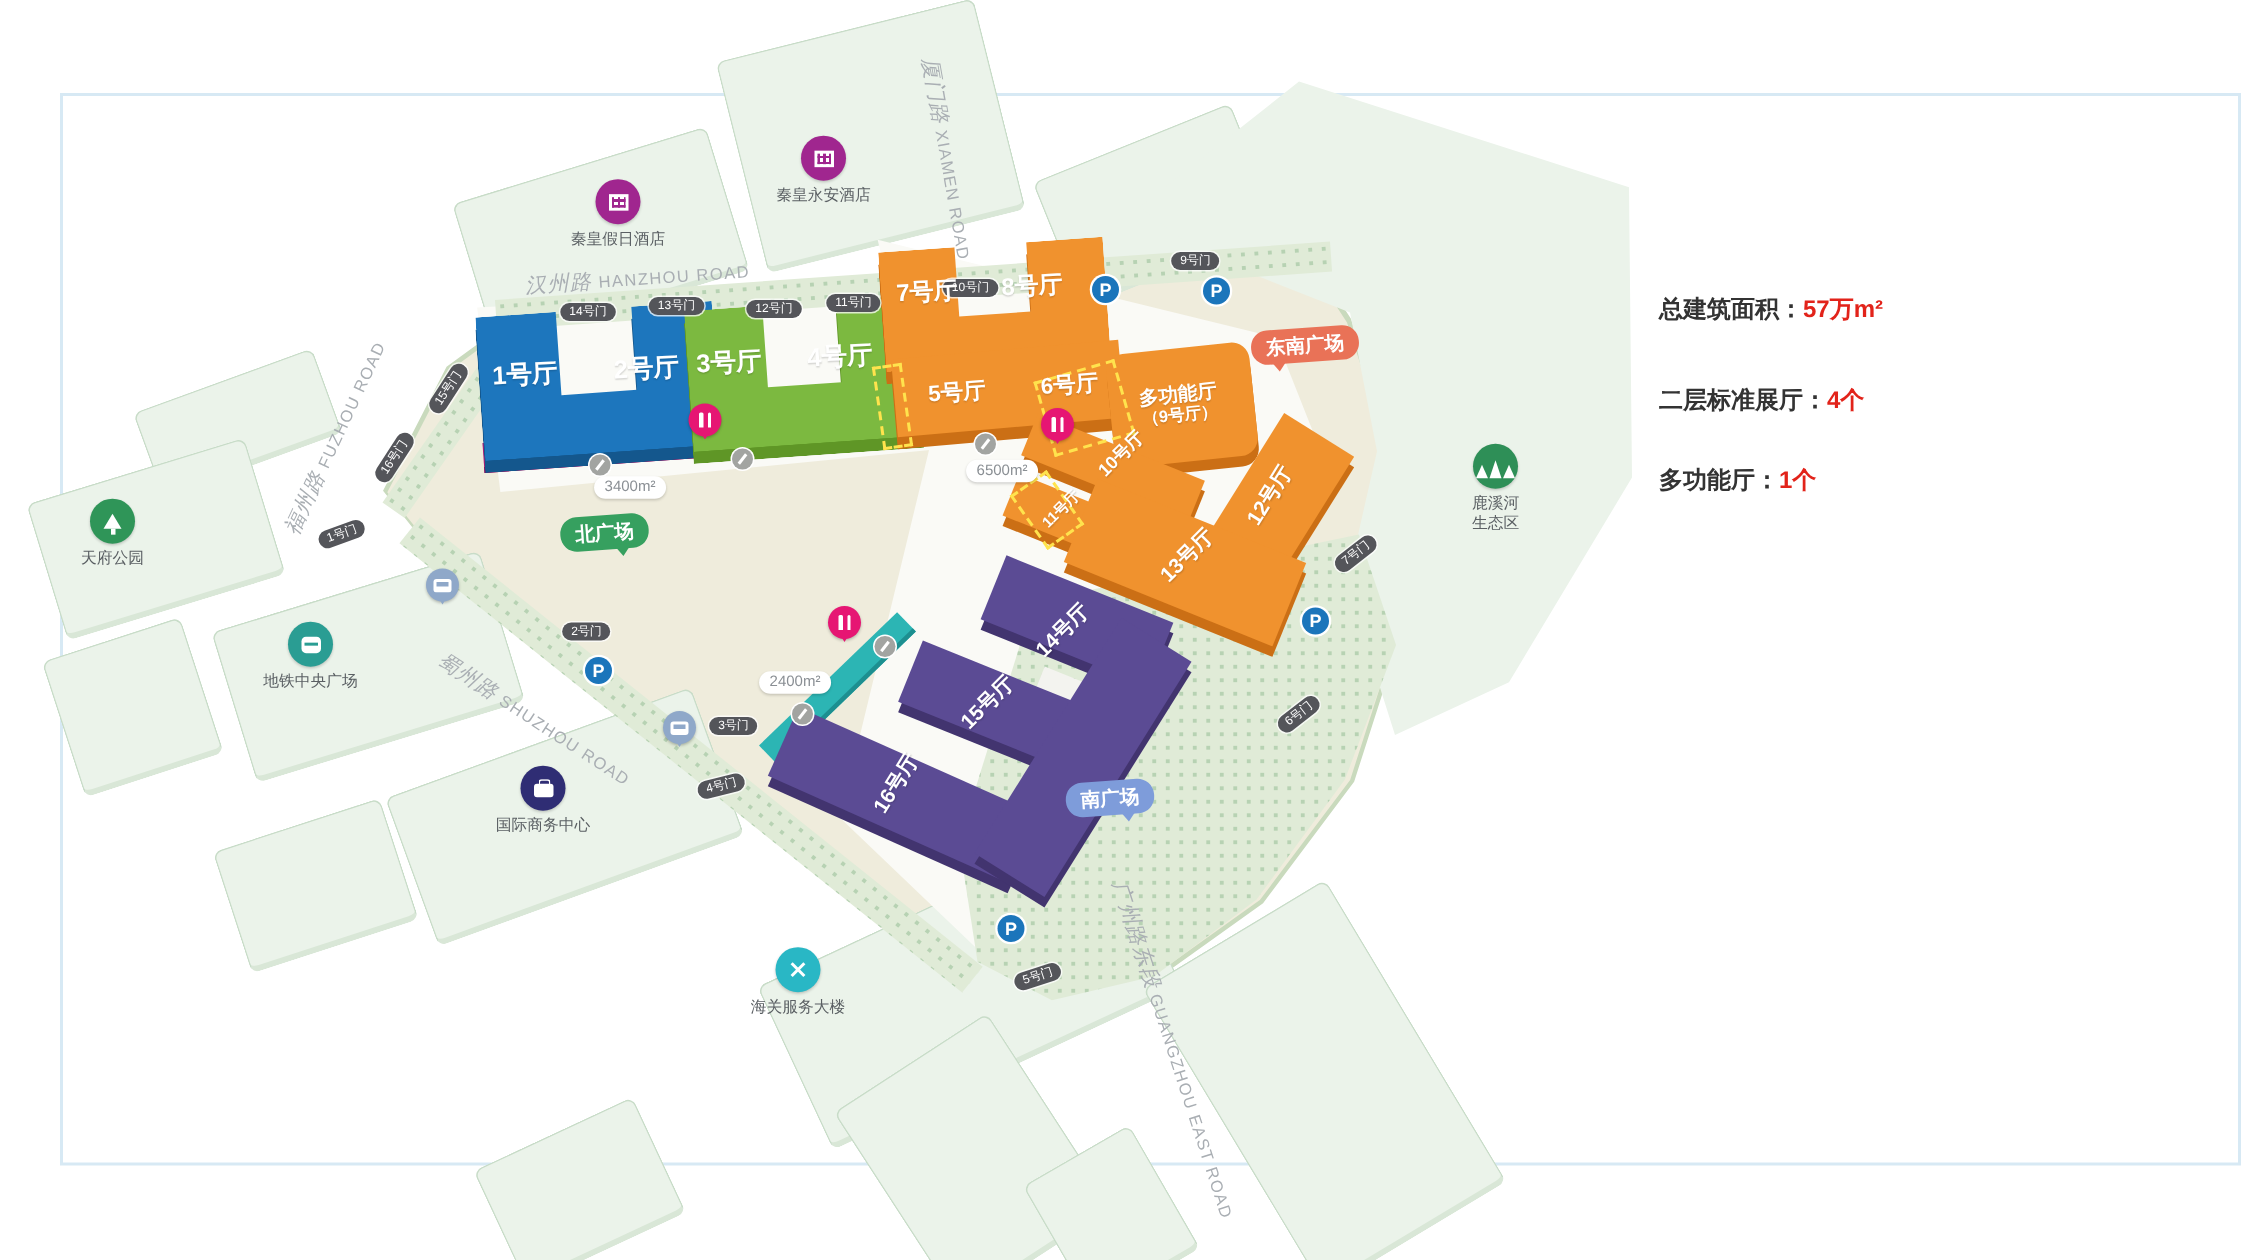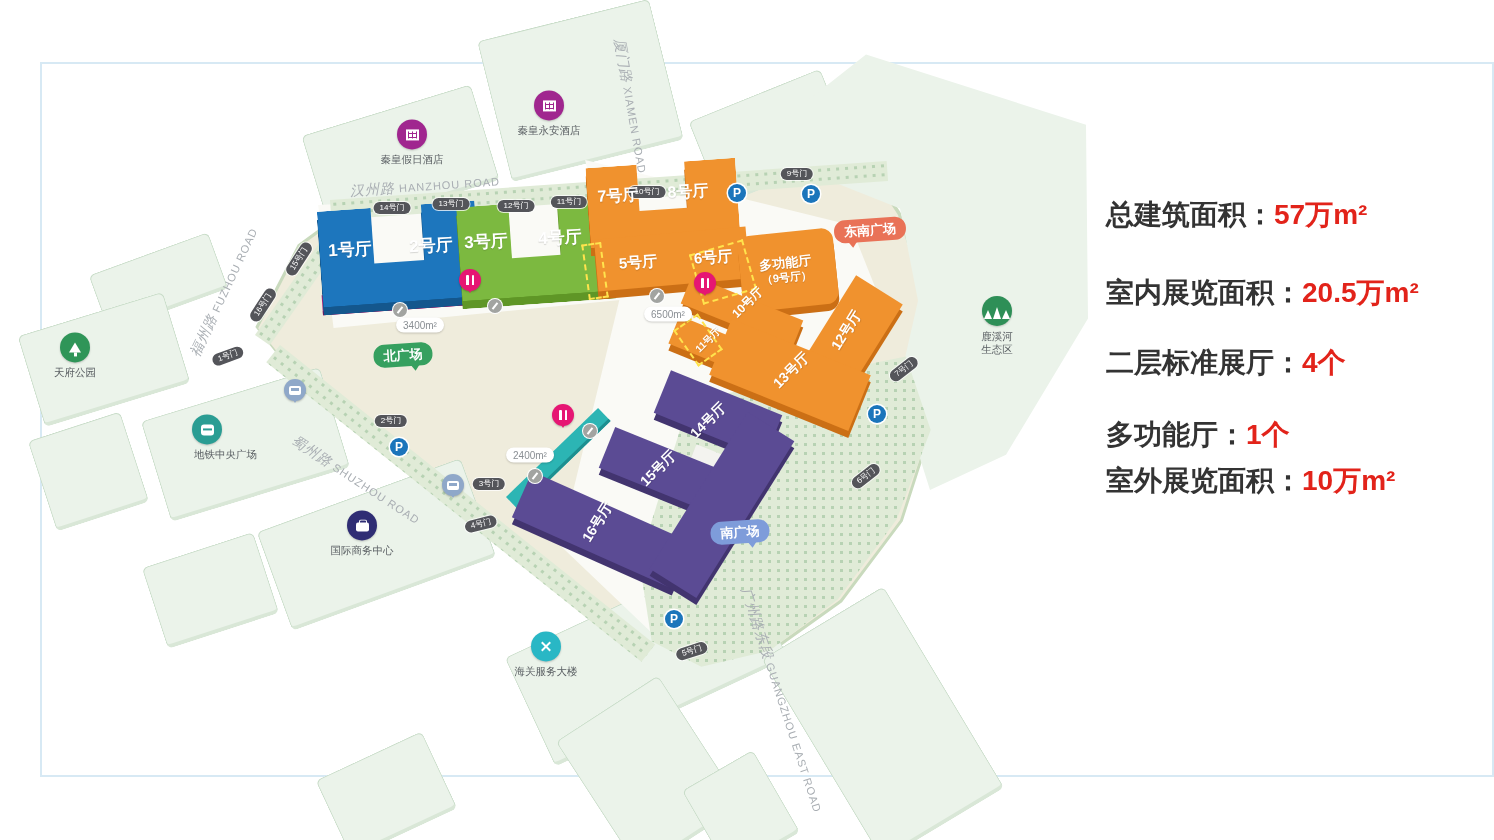--- a/index.html
+++ b/index.html
@@ -70,21 +70,21 @@
   .g-case:before{content:"";position:absolute;left:3.5px;top:-3px;width:6px;height:4px;
                  border:1.5px solid #fff;border-bottom:none;border-radius:2px 2px 0 0;}
   .g-cross{position:relative;width:14px;height:14px;}
   .g-cross:before,.g-cross:after{content:"";position:absolute;left:6px;top:1px;width:2px;height:12px;background:#fff;}
   .g-cross:before{transform:rotate(45deg);} .g-cross:after{transform:rotate(-45deg);}
   .g-trees{display:flex;gap:1px;align-items:flex-end;}
   .g-trees s{display:block;width:0;height:0;border:4px solid transparent;border-bottom:9px solid #fff;}
   .g-trees s.m{border-bottom-width:12px;}
   
   #stats{position:absolute;left:1106px;top:196px;}
-  .srow{font-size:28px;font-weight:bold;white-space:nowrap;}
+  .srow{font-size:16px;font-weight:bold;white-space:nowrap;}
   .srow .sl{color:#333;} .srow .sv{color:#e2231a;}
   .srow:nth-child(1){margin-bottom:40px;} .srow:nth-child(2){margin-bottom:32px;}
   .srow:nth-child(3){margin-bottom:34px;} .srow:nth-child(4){margin-bottom:8px;}
   .srow:nth-child(5){margin-bottom:8px;}  .srow:nth-child(6){margin-bottom:32px;}
   .srow:nth-child(7){margin-bottom:32px;}
 </style>
 </head>
 <body>
 
 <div id="stage">
@@ -221,33 +221,33 @@
           <span class="g-bld"></span>
         </div>
         <div class="t">秦皇永安酒店</div>
       </div>
       <div class="poi" style="left: 75px; top: 356px; position: absolute; transform: translate(-50%, -50%) rotate(0deg);">
         <div class="c" style="background: rgb(47, 149, 88); --c: #2f9558;">
           <span class="g-tree"></span>
         </div>
         <div class="t">天府公园</div>
       </div>
-      <div class="poi" style="left: 207px; top: 438px; position: absolute; transform: translate(-50%, -50%) rotate(0deg); text-align: right;">
+      <div class="poi" style="left: 207px; top: 438px; position: absolute; transform: translate(-50%, -50%) rotate(0deg);">
         <div class="c" style="background: rgb(42, 157, 147); --c: #2a9d93;">
           <span class="g-metro"></span>
         </div>
         <div class="t">地铁中央广场</div>
       </div>
       <div class="poi" style="left: 362px; top: 534px; position: absolute; transform: translate(-50%, -50%) rotate(0deg);">
         <div class="c" style="background: rgb(47, 45, 116); --c: #2f2d74;">
           <span class="g-case"></span>
         </div>
         <div class="t">国际商务中心</div>
       </div>
-      <div class="poi" style="left: 546px; top: 655px; position: absolute; transform: translate(-50%, -50%) rotate(0deg);">
+      <div class="poi" style="left: 532px; top: 655px; position: absolute; transform: translate(-50%, -50%) rotate(0deg);">
         <div class="c" style="background: rgb(41, 183, 197); --c: #29b7c5;">
           <span class="g-cross"></span>
         </div>
         <div class="t">海关服务大楼</div>
       </div>
       <div class="poi" style="left: 997px; top: 326px; position: absolute; transform: translate(-50%, -50%) rotate(0deg);">
         <div class="c" style="background: rgb(46, 143, 87); --c: #2e8f57;">
           <span class="g-trees">
             <s></s>
             <s class="m"></s>
@@ -301,32 +301,26 @@
       <div class="walk" style="left: 535px; top: 476px; position: absolute; transform: translate(-50%, -50%) rotate(0deg);">
         <i></i>
       </div>
     </div>
 
   <div id="stats">
   <div class="srow">
     <span class="sl">总建筑面积：</span><span class="sv">57万m²</span>
   </div>
 
-  <div class="srow">
-    <span class="sl">室内展览面积：</span><span class="sv">20.5万m²</span>
-  </div>
 
 
 
 
   <div class="srow">
     <span class="sl">二层标准展厅：</span><span class="sv">4个</span>
   </div>
 
   <div class="srow">
     <span class="sl">多功能厅：</span><span class="sv">1个</span>
   </div>
 
-  <div class="srow">
-    <span class="sl">室外展览面积：</span><span class="sv">10万m²</span>
-  </div>
 </div>
 </div>
 
 </body></html>

